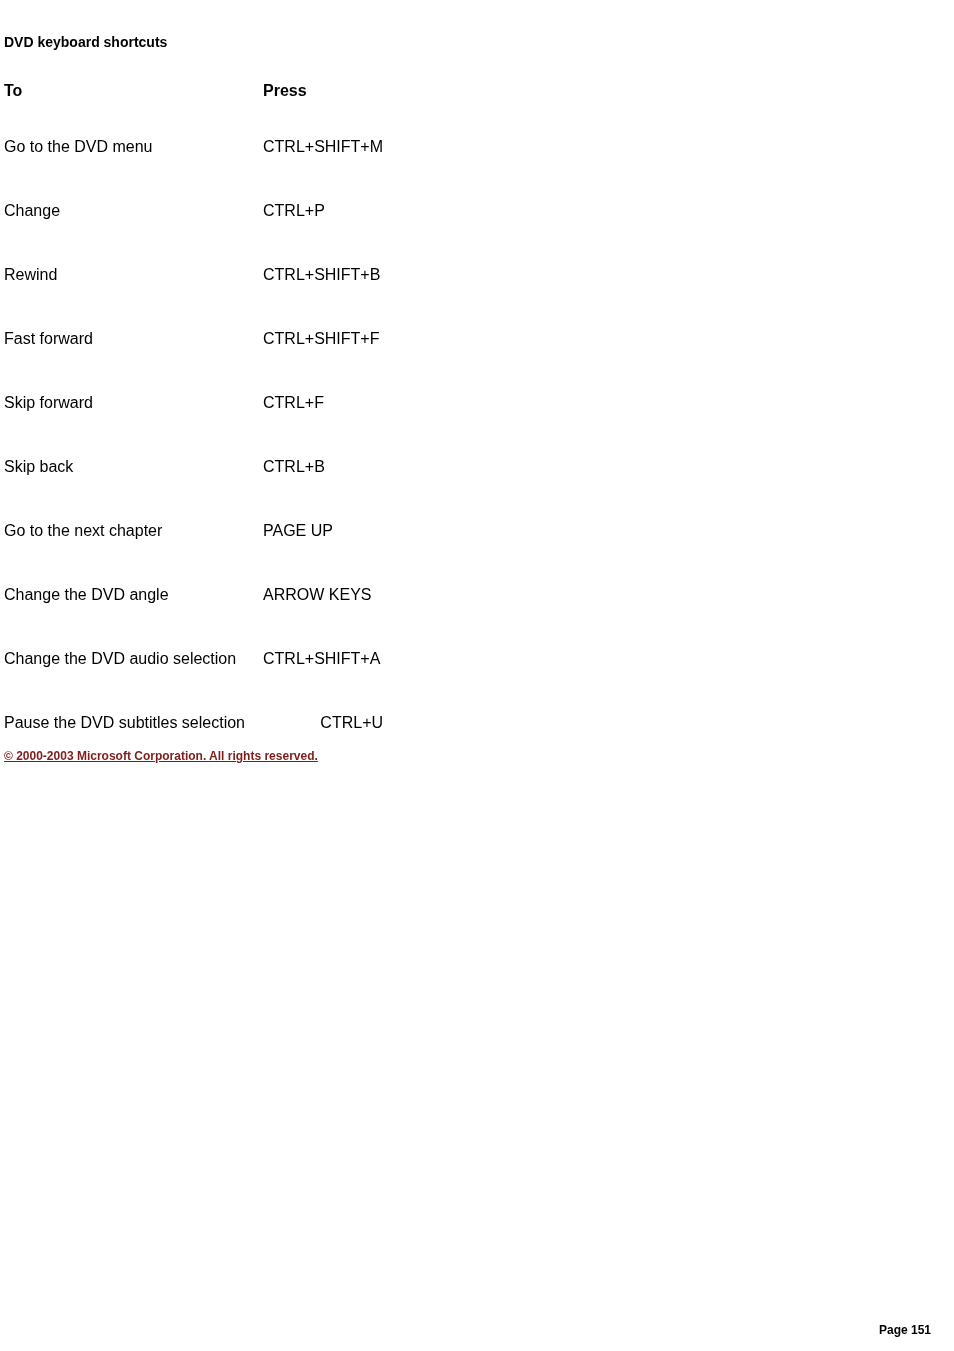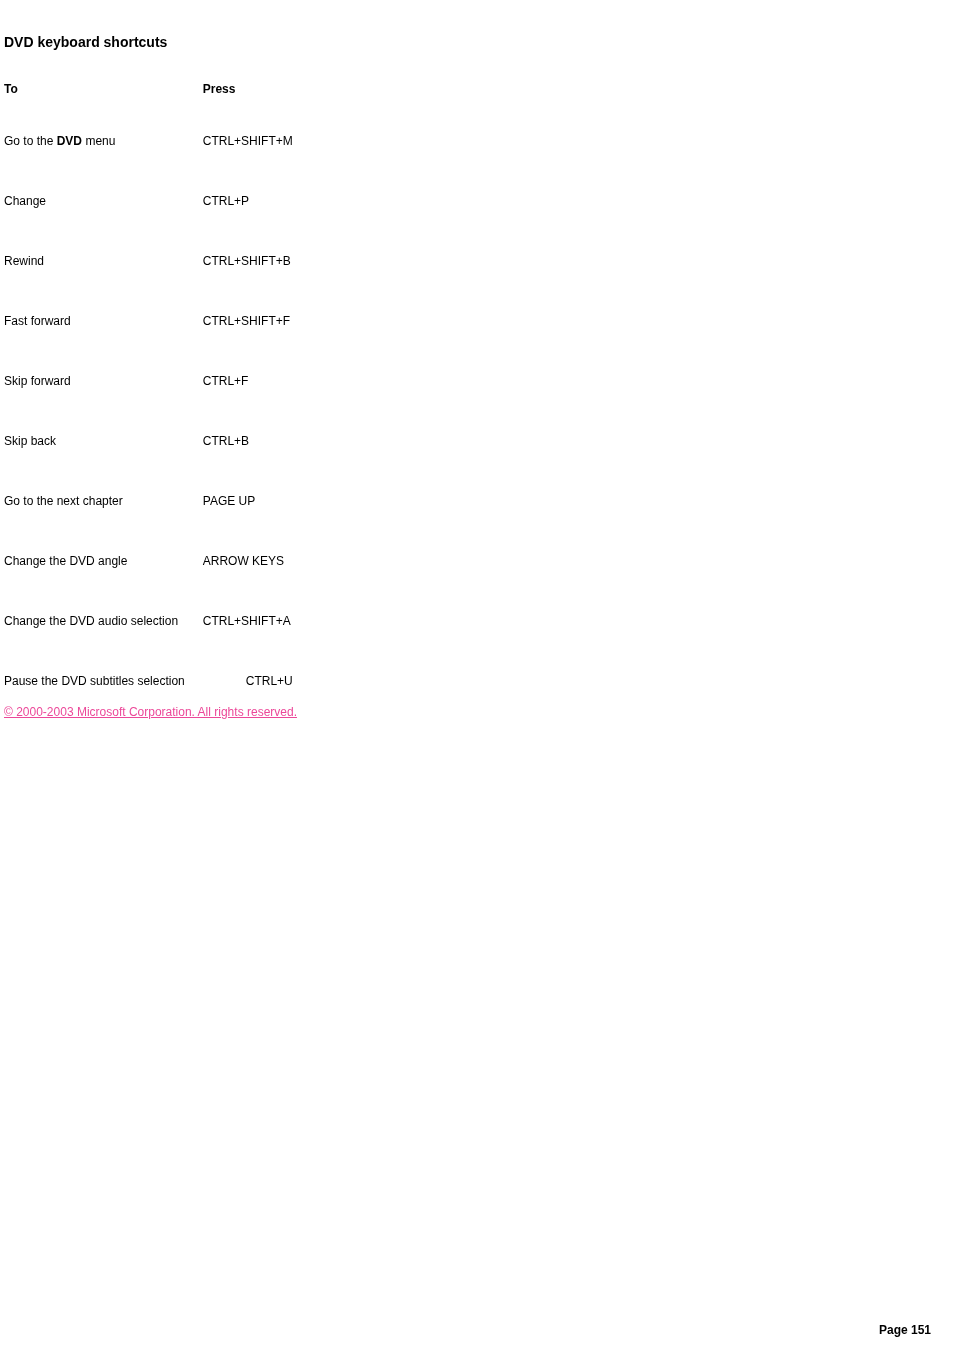--- a/index.html
+++ b/index.html
@@ -18,47 +18,48 @@
     padding: 34px 4px 0 4px;
   }
   .page-title {
     font-size: 14px;
     font-weight: bold;
     margin-bottom: 32px;
   }
   table.shortcuts {
     border-collapse: separate;
     border-spacing: 0 0;
-    font-size: 12px;
+    font-size: 16px;
     margin-top: 26px;
   }
   table.shortcuts th {
     text-align: left;
     font-weight: bold;
     padding: 0 18px 0 0;
     vertical-align: top;
   }
   table.shortcuts td {
     padding: 0 18px 0 0;
     vertical-align: top;
   }
   table.shortcuts tr.header-row th {
     padding-bottom: 38px;
   }
   table.shortcuts tr.data-row td {
     padding-bottom: 46px;
   }
   .to-cell b {
-    font-weight: bold;
+    font-weight: normal;
   }
   .copyright-link {
     font-size: 12px;
-    color: #ec4899;
+    color: #7f1d1d;
     text-decoration: underline;
     cursor: pointer;
+    font-weight: bold;
   }
   .page-number {
     position: absolute;
     right: 23px;
     bottom: 14px;
     font-size: 12px;
     font-weight: bold;
   }
 </style>
 </head>

